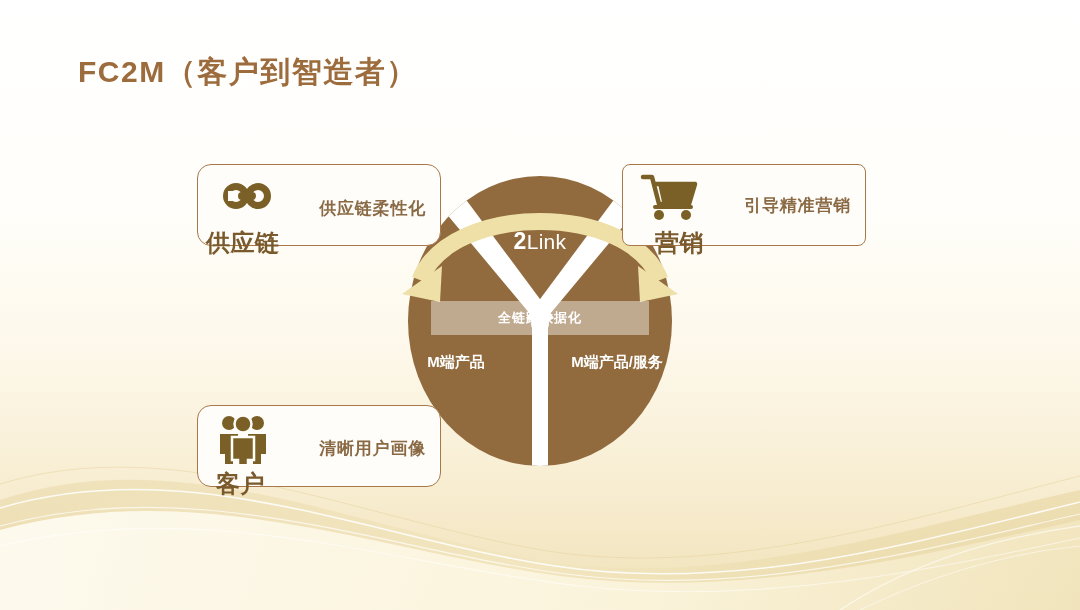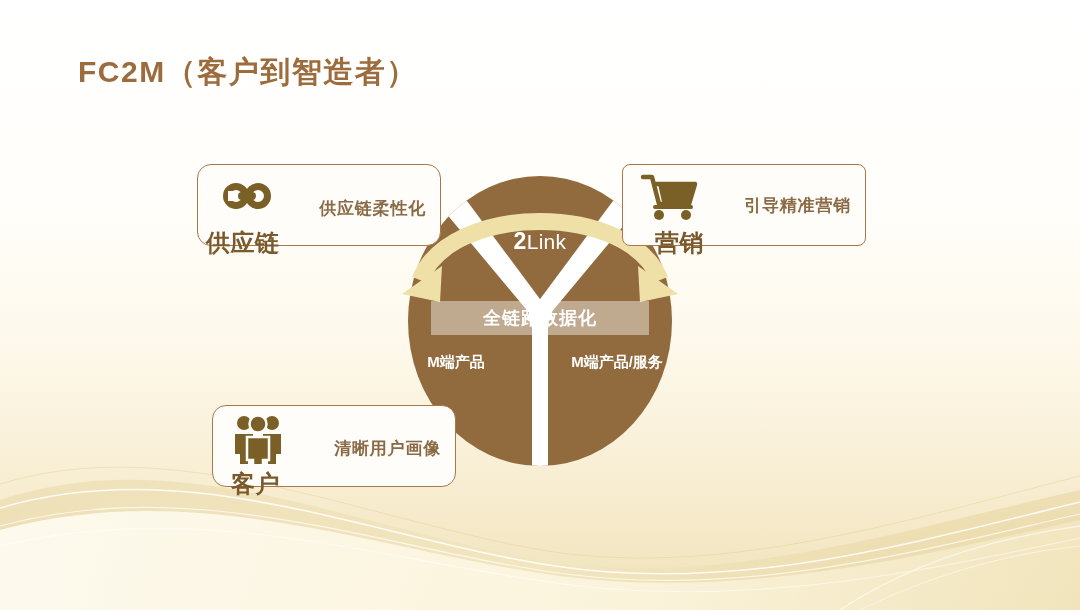--- a/index.html
+++ b/index.html
@@ -85,21 +85,21 @@
 
   .lbl-band {
     left: 73px;
     top: 125px;
     width: 218px;
     height: 34px;
     background: rgba(255,255,255,0.42);
     display: flex;
     align-items: center;
     justify-content: center;
-    font-size: 18px;
+    font-size: 13px;
     font-weight: bold;
     letter-spacing: 1px;
   }
 
   .lbl-c {
     left: 34px;
     top: 176px;
     width: 128px;
     font-size: 15px;
     font-weight: bold;
@@ -118,21 +118,21 @@
   .card {
     position: absolute;
     background: #fffdfa;
     border: 1.4px solid #a9784a;
     border-radius: 14px;
     width: 244px;
     height: 82px;
   }
   .card.tl { left: 197px; top: 164px; }
   .card.tr { left: 622px; top: 164px; border-radius: 8px; }
-  .card.bl { left: 212px; top: 405px; }
+  .card.bl { left: 197px; top: 405px; }
   .card.br { left: 622px; top: 405px; }
 
   .card-icon {
     position: absolute;
     left: 14px;
     top: 6px;
     width: 66px;
     height: 52px;
   }
   .card-icon svg { display: block; width: 100%; height: 100%; }

